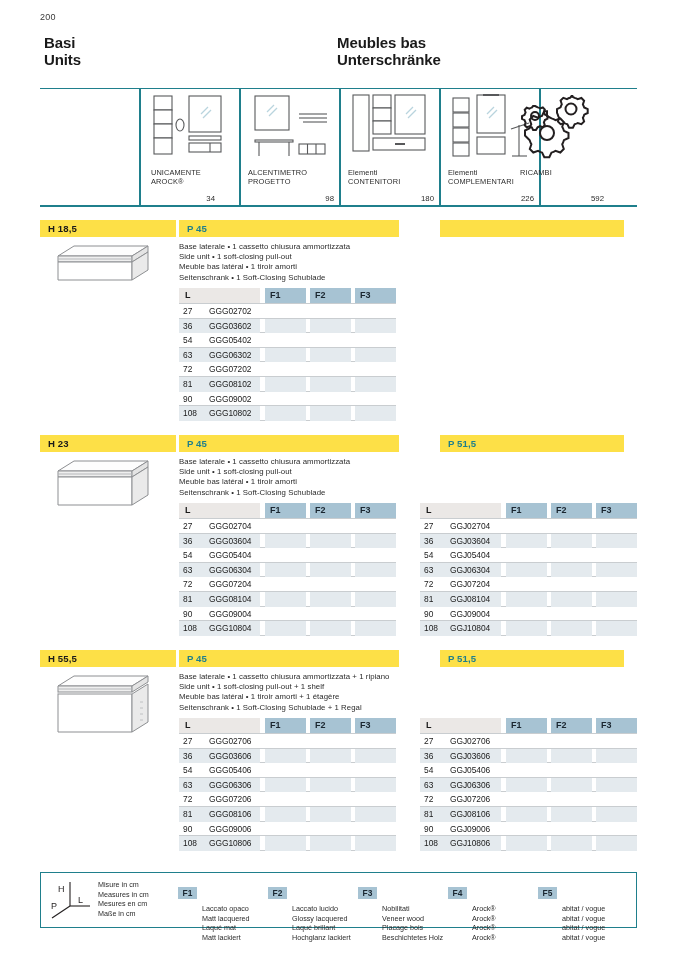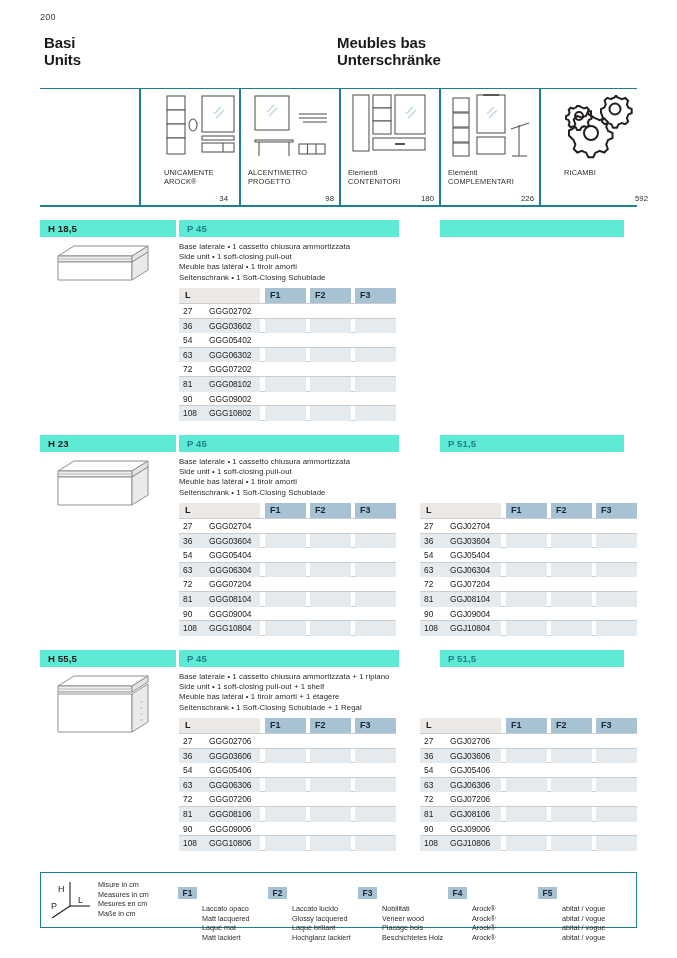--- a/index.html
+++ b/index.html
@@ -84,21 +84,21 @@
     right: 5px; bottom: 2px;
     font-size: 7.8px;
     color: #2b2b2b;
   }
 
   
   .section { position: absolute; left: 40px; width: 597px; }
   .hdr-bar {
     position: absolute;
     height: 17px;
-    background: #5eead4;
+    background: #fde047;
   }
   .hdr-bar span {
     position: absolute;
     left: 8px; top: 3px;
     font-size: 9.6px;
     font-weight: bold;
     letter-spacing: .1px;
   }
   .hdr-h  { left: 0;   width: 136px; }
   .hdr-h  span { color: #1a1a1a; }
@@ -233,21 +233,21 @@
     <div class="nav-rule-top"></div>
     <div class="nav-rule-bottom"></div>
 
     <div class="nav-divider" style="left:99px"></div>
     <div class="nav-divider" style="left:199px"></div>
     <div class="nav-divider" style="left:299px"></div>
     <div class="nav-divider" style="left:399px"></div>
     <div class="nav-divider" style="left:499px"></div>
 
 
-    <div class="nav-cell" style="left:117px;width:76px">
+    <div class="nav-cell" style="left:104px;width:76px">
       <div class="nav-art">
         <svg width="86" height="68" viewBox="0 0 86 68">
           <g fill="#fff" stroke="#58595b" stroke-width="1.1">
             <rect x="10" y="4" width="18" height="14"></rect>
             <rect x="10" y="18" width="18" height="14"></rect>
             <rect x="10" y="32" width="18" height="14"></rect>
             <rect x="10" y="46" width="18" height="16"></rect>
             <ellipse cx="36" cy="33" rx="4" ry="6"></ellipse>
             <rect x="45" y="4" width="32" height="36"></rect>
             <rect x="45" y="44" width="32" height="4"></rect>
@@ -345,21 +345,21 @@
           </g>
         </svg>
       </div>
       <div class="nav-label">
         <div>Elementi</div>
         <div class="l2">COMPLEMENTARI</div>
       </div>
       <div class="nav-page">226</div>
     </div>
 
-    <div class="nav-cell" style="left:517px;width:96px">
+    <div class="nav-cell" style="left:473px;width:96px">
       <div class="nav-art">
         <svg width="86" height="68" viewBox="0 0 86 68">
           <g fill="none" stroke="#231f20" stroke-width="2">
             <circle cx="29" cy="41" r="7"></circle>
             <path d="M29 24 l4.5 2.4 a16 16 0 0 1 4 1.7 l4.8-1.6 3.5 3.5 -1.6 4.8 a16 16 0 0 1 1.7 4 l4.6 2.2 v5 l-4.6 2.2 a16 16 0 0 1 -1.7 4 l1.6 4.8 -3.5 3.5 -4.8-1.6 a16 16 0 0 1 -4 1.7 l-2.2 4.6 h-5 l-2.2-4.6 a16 16 0 0 1 -4-1.7 l-4.8 1.6 -3.5-3.5 1.6-4.8 a16 16 0 0 1 -1.7-4 L7 43.5 v-5 l4.6-2.2 a16 16 0 0 1 1.7-4 l-1.6-4.8 3.5-3.5 4.8 1.6 a16 16 0 0 1 4-1.7 l2.2-4.6 h2.8 z"></path>
             <circle cx="53" cy="17" r="5.5"></circle>
             <path d="M53 4 l3.6 1.9 a12 12 0 0 1 3.1 1.3 l3.7-1.2 2.7 2.7 -1.2 3.7 a12 12 0 0 1 1.3 3.1 l3.5 1.7 v3.8 l-3.5 1.7 a12 12 0 0 1 -1.3 3.1 l1.2 3.7 -2.7 2.7 -3.7-1.2 a12 12 0 0 1 -3.1 1.3 l-1.7 3.5 h-3.8 l-1.7-3.5 a12 12 0 0 1 -3.1-1.3 l-3.7 1.2 -2.7-2.7 1.2-3.7 a12 12 0 0 1 -1.3-3.1 L39 20.9 v-3.8 l3.5-1.7 a12 12 0 0 1 1.3-3.1 l-1.2-3.7 2.7-2.7 3.7 1.2 a12 12 0 0 1 3.1-1.3 L53.6 4 z"></path>
             <circle cx="17" cy="24" r="4"></circle>
             <path d="M17 14 l2.7 1.4 a9 9 0 0 1 2.3 1 l2.8-0.9 2 2 -0.9 2.8 a9 9 0 0 1 1 2.3 l2.6 1.3 v2.8 l-2.6 1.3 a9 9 0 0 1 -1 2.3 l0.9 2.8 -2 2 -2.8-0.9 a9 9 0 0 1 -2.3 1 L17.9 38 h-2.8 l-1.3-2.6 a9 9 0 0 1 -2.3-1 l-2.8 0.9 -2-2 0.9-2.8 a9 9 0 0 1 -1-2.3 L4 26.9 v-2.8 l2.6-1.3 a9 9 0 0 1 1-2.3 l-0.9-2.8 2-2 2.8 0.9 a9 9 0 0 1 2.3-1 L15.1 14 z"></path>
           </g>

